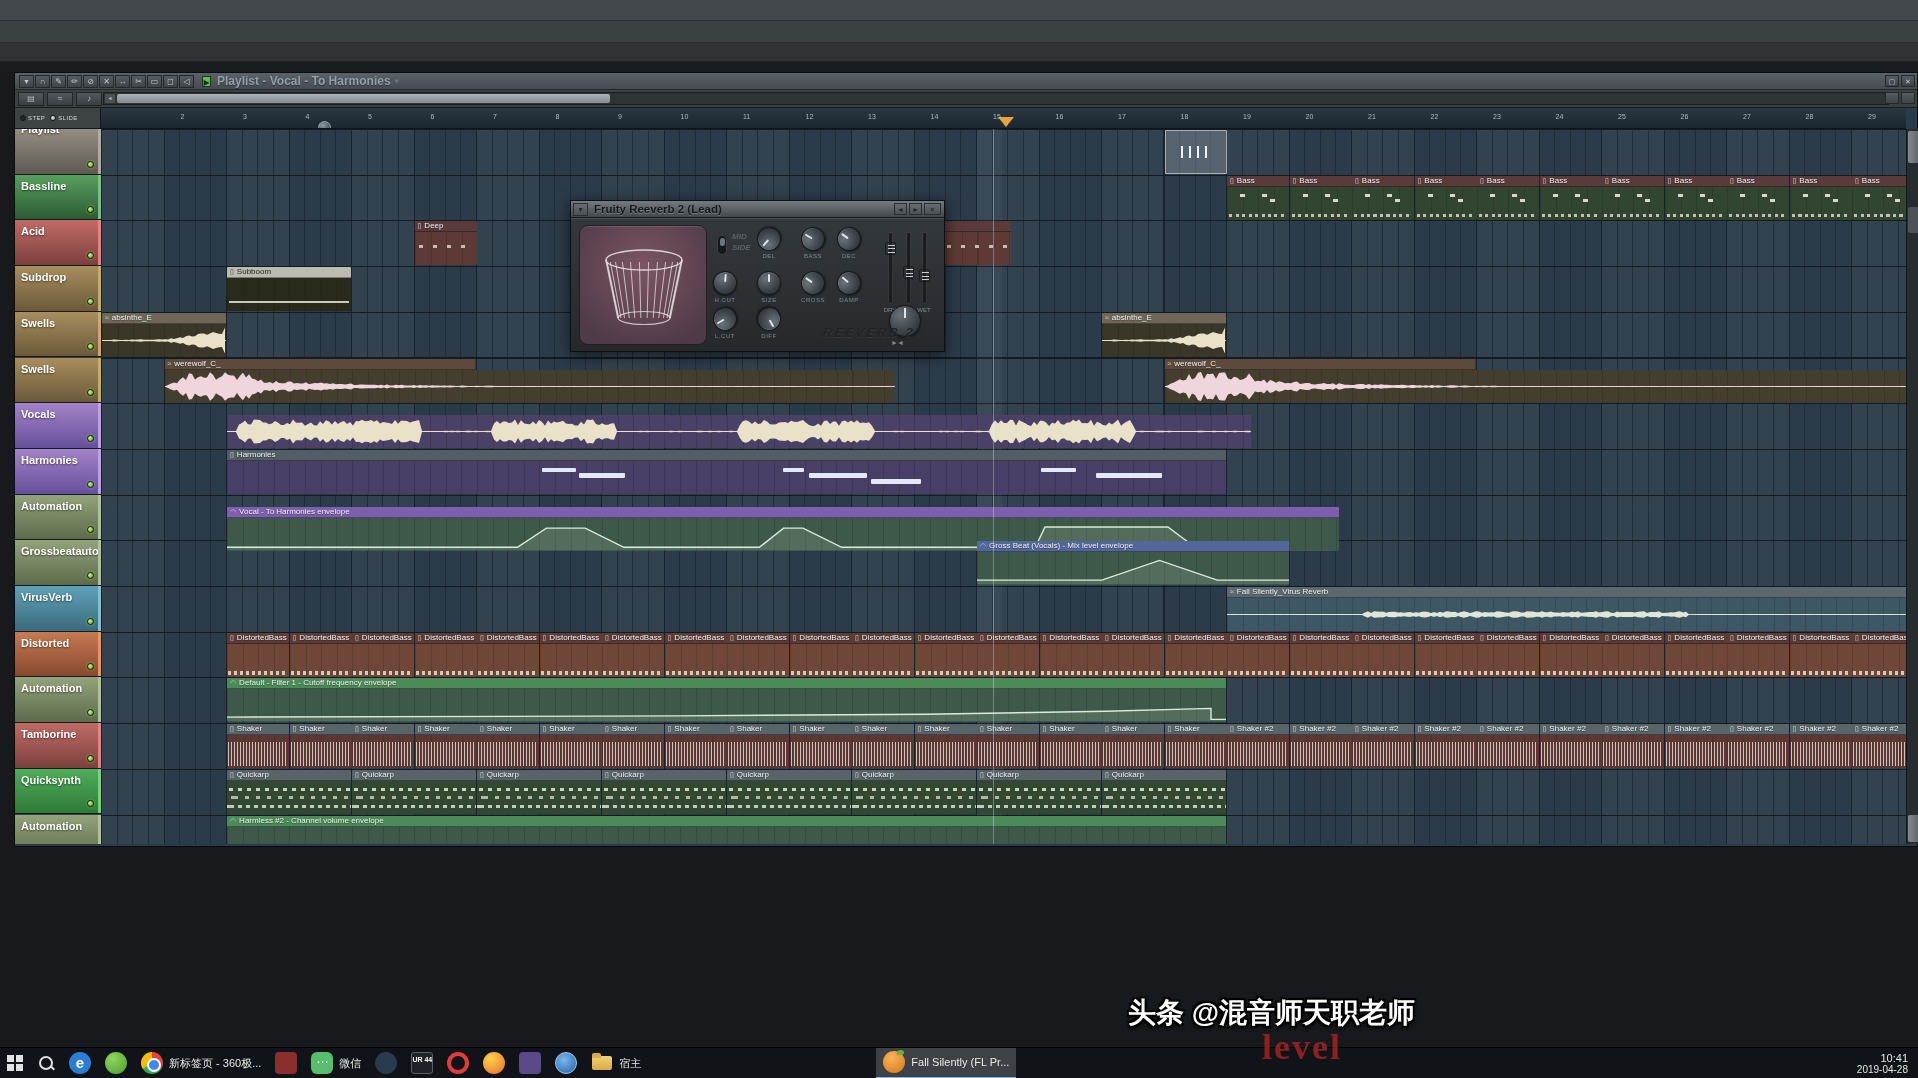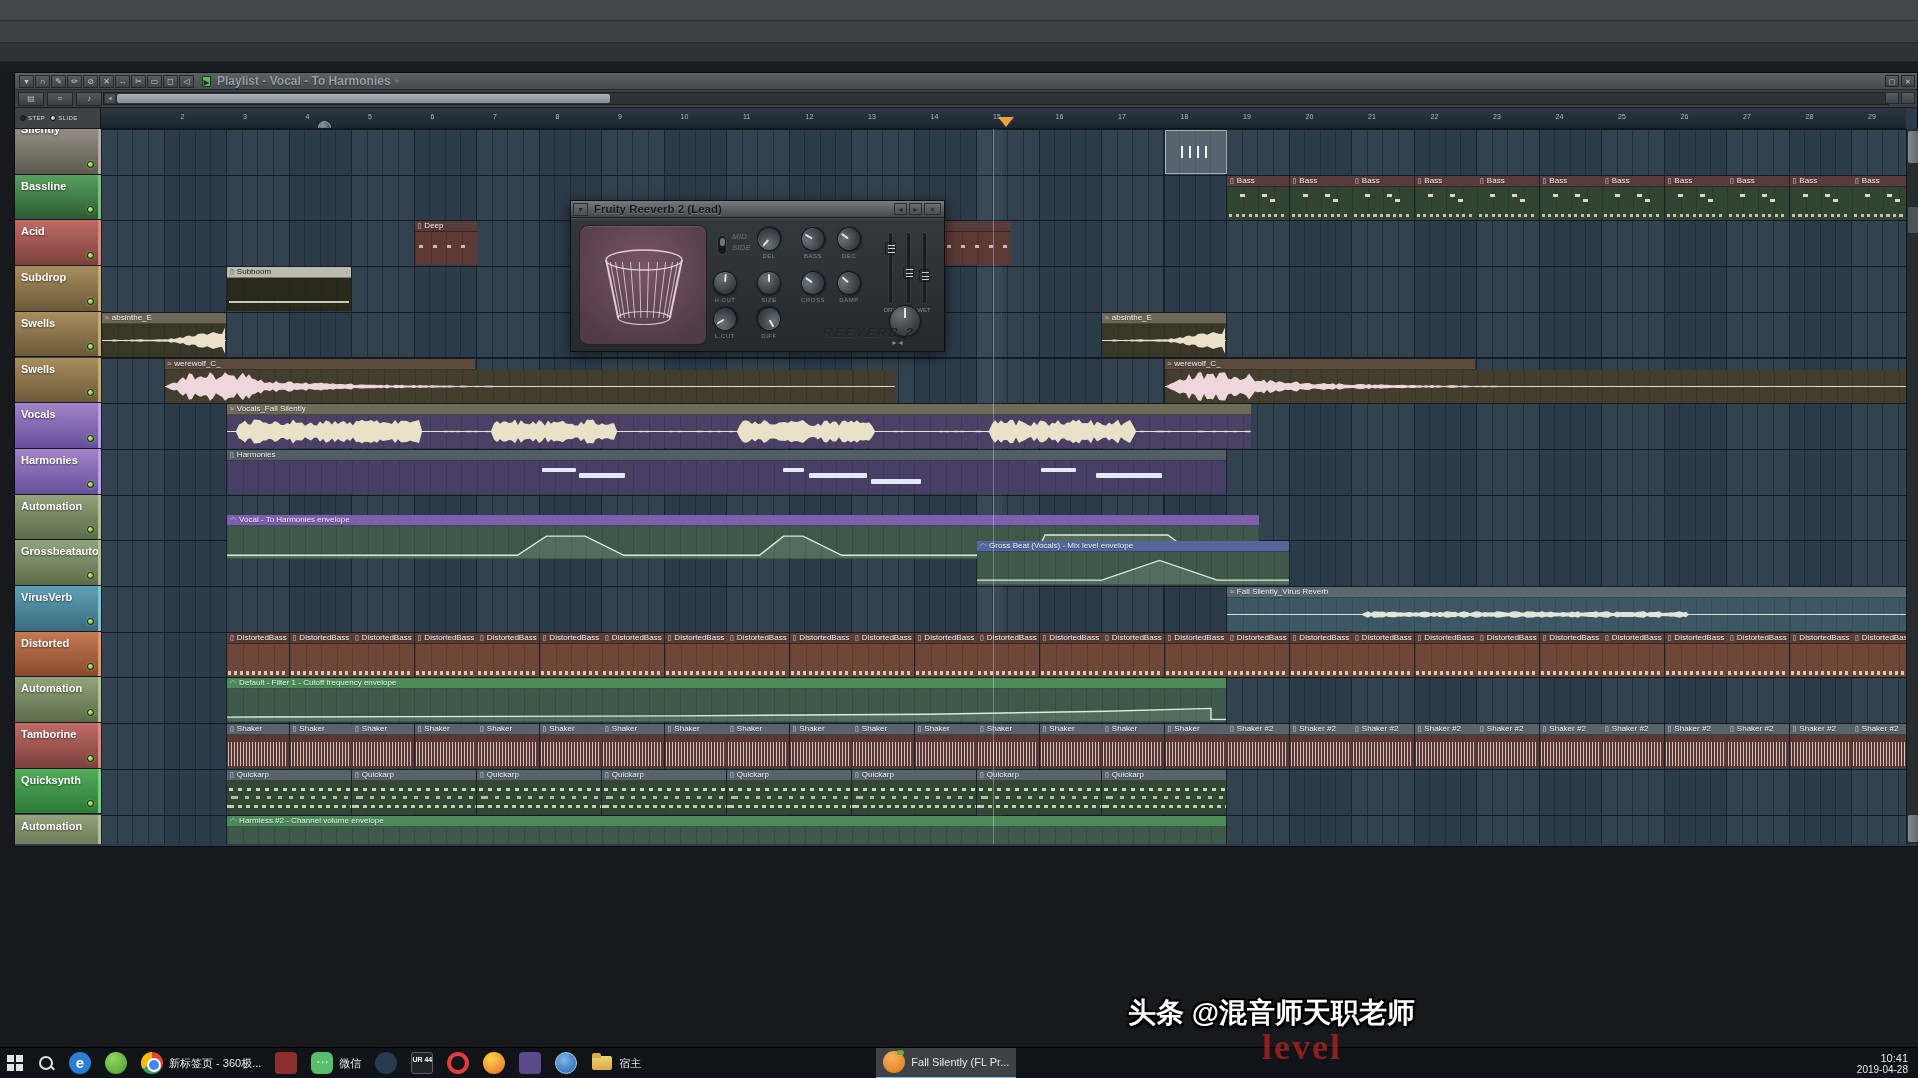--- a/index.html
+++ b/index.html
@@ -275,21 +275,21 @@
         <span class="rnum" style="left: 1454.5px;">24</span>
         <span class="rnum" style="left: 1517px;">25</span>
         <span class="rnum" style="left: 1579.5px;">26</span>
         <span class="rnum" style="left: 1642px;">27</span>
         <span class="rnum" style="left: 1704.5px;">28</span>
         <span class="rnum" style="left: 1767px;">29</span>
       </div>
 
     <div id="trackpanel">
         <div class="track cut" style="top: 0px; height: 45.7px; background: linear-gradient(rgb(147, 141, 131), rgb(95, 90, 81));">
-          <span class="tname">Silently</span>
+          <span class="tname">Playlist</span>
           <div class="tedge" style="background: rgb(181, 174, 159);"></div>
           <div class="led"></div>
         </div>
         <div class="track" style="top: 45.7px; height: 45.7px; background: linear-gradient(rgb(87, 160, 94), rgb(45, 91, 52));">
           <span class="tname">Bassline</span>
           <div class="tedge" style="background: rgb(124, 196, 127);"></div>
           <div class="led"></div>
         </div>
         <div class="track" style="top: 91.4px; height: 45.7px; background: linear-gradient(rgb(192, 107, 102), rgb(124, 64, 60));">
           <span class="tname">Acid</span>
@@ -506,24 +506,20 @@
             <span class="clb">werewolf_C_</span>
           </div>
           <div class="cbody">
             <svg width="743" height="33">
               <rect x="0" y="16" width="743" height="1" fill="#efd5dc" opacity="0.85"></rect>
               <path d="M0 16.5 L0 16.3 L3 15.2 L6 13.5 L9 12.5 L12 10.8 L15 9.2 L18 10.6 L21 9.8 L24 4.0 L27 9.6 L30 7.9 L33 2.8 L36 2.1 L39 9.0 L42 3.8 L45 4.2 L48 3.4 L51 8.7 L54 3.1 L57 2.5 L60 2.4 L63 8.5 L66 9.4 L69 6.8 L72 7.6 L75 9.9 L78 9.3 L81 7.8 L84 3.6 L87 7.4 L90 11.5 L93 10.8 L96 11.2 L99 9.6 L102 12.9 L105 10.0 L108 11.1 L111 12.8 L114 11.3 L117 12.0 L120 13.2 L123 13.0 L126 13.2 L129 12.0 L132 11.6 L135 14.1 L138 13.6 L141 12.9 L144 12.9 L147 14.3 L150 14.4 L153 14.0 L156 13.8 L159 12.9 L162 14.0 L165 13.9 L168 13.3 L171 14.9 L174 13.3 L177 14.1 L180 14.8 L183 14.7 L186 15.0 L189 15.0 L192 14.2 L195 14.1 L198 14.1 L201 14.9 L204 14.0 L207 15.2 L210 14.4 L213 15.1 L216 14.3 L219 14.7 L222 14.8 L225 15.1 L228 15.2 L231 15.1 L234 15.1 L237 14.8 L240 15.0 L243 15.4 L246 14.9 L249 15.1 L252 15.5 L255 15.2 L258 15.8 L261 15.2 L264 15.7 L267 15.1 L270 15.8 L273 15.2 L276 15.8 L279 15.9 L282 15.8 L285 15.3 L288 15.3 L291 15.5 L294 15.9 L297 15.8 L300 15.6 L303 15.7 L306 16.0 L309 16.0 L312 15.8 L315 16.0 L318 15.8 L321 15.7 L324 15.9 L327 15.8 L330 15.8 L333 16.0 L336 16.1 L339 15.9 L342 16.0 L345 16.2 L348 15.9 L351 16.1 L354 15.9 L357 16.2 L360 16.0 L363 16.2 L366 16.0 L369 16.1 L372 16.2 L375 16.0 L378 16.0 L381 16.2 L384 16.0 L387 16.2 L390 16.2 L393 16.2 L396 16.2 L399 16.2 L402 16.2 L405 16.0 L408 16.0 L411 16.0 L414 16.2 L417 16.0 L420 16.0 L423 16.1 L426 16.1 L429 16.1 L432 16.0 L435 16.2 L438 16.1 L441 16.0 L444 16.2 L447 16.1 L450 16.2 L453 16.0 L456 16.1 L459 16.1 L462 16.2 L465 16.0 L468 16.1 L471 16.1 L474 16.2 L477 16.1 L480 16.2 L483 16.2 L486 16.1 L489 16.1 L492 16.0 L495 16.2 L498 16.1 L501 16.2 L504 16.3 L507 16.2 L510 16.1 L513 16.3 L516 16.3 L519 16.1 L522 16.2 L525 16.0 L528 16.0 L531 16.1 L534 16.1 L537 16.2 L540 16.1 L543 16.0 L546 16.1 L549 16.0 L552 16.2 L555 16.0 L558 16.2 L561 16.0 L564 16.1 L567 16.1 L570 16.2 L573 16.2 L576 16.0 L579 16.1 L582 16.2 L585 16.2 L588 16.0 L591 16.0 L594 16.1 L597 16.1 L600 16.1 L603 16.3 L606 16.2 L609 16.2 L612 16.0 L615 16.1 L618 16.1 L621 16.0 L624 16.1 L627 16.1 L630 16.0 L633 16.1 L636 16.2 L639 16.2 L642 16.2 L645 16.2 L648 16.2 L651 16.0 L654 16.1 L657 16.1 L660 16.1 L663 16.0 L666 16.1 L669 16.0 L672 16.0 L675 16.1 L678 16.1 L681 16.1 L684 16.2 L687 16.2 L690 16.3 L693 16.0 L696 16.3 L699 16.2 L702 16.2 L705 16.0 L708 16.0 L711 16.1 L714 16.1 L717 16.2 L720 16.0 L723 16.2 L726 16.2 L729 16.2 L732 16.2 L735 16.0 L738 16.1 L741 16.2 L741 16.8 L738 16.9 L735 17.0 L732 16.8 L729 16.8 L726 16.8 L723 16.8 L720 17.0 L717 16.8 L714 16.9 L711 16.9 L708 17.0 L705 17.0 L702 16.8 L699 16.8 L696 16.7 L693 17.0 L690 16.7 L687 16.8 L684 16.8 L681 16.9 L678 16.9 L675 16.9 L672 17.0 L669 17.0 L666 16.9 L663 17.0 L660 16.9 L657 16.9 L654 16.9 L651 17.0 L648 16.8 L645 16.8 L642 16.8 L639 16.8 L636 16.8 L633 16.9 L630 17.0 L627 16.9 L624 16.9 L621 17.0 L618 16.9 L615 16.9 L612 17.0 L609 16.8 L606 16.8 L603 16.7 L600 16.9 L597 16.9 L594 16.9 L591 17.0 L588 17.0 L585 16.8 L582 16.8 L579 16.9 L576 17.0 L573 16.8 L570 16.8 L567 16.9 L564 16.9 L561 17.0 L558 16.8 L555 17.0 L552 16.8 L549 17.0 L546 16.9 L543 17.0 L540 16.9 L537 16.8 L534 16.9 L531 16.9 L528 17.0 L525 17.0 L522 16.8 L519 16.9 L516 16.7 L513 16.7 L510 16.9 L507 16.8 L504 16.7 L501 16.8 L498 16.9 L495 16.8 L492 17.0 L489 16.9 L486 16.9 L483 16.8 L480 16.8 L477 16.9 L474 16.8 L471 16.9 L468 16.9 L465 17.0 L462 16.8 L459 16.9 L456 16.9 L453 17.0 L450 16.8 L447 16.9 L444 16.8 L441 17.0 L438 16.9 L435 16.8 L432 17.0 L429 16.9 L426 16.9 L423 16.9 L420 17.0 L417 17.0 L414 16.8 L411 17.0 L408 17.0 L405 17.0 L402 16.8 L399 16.8 L396 16.8 L393 16.8 L390 16.8 L387 16.8 L384 17.0 L381 16.8 L378 17.0 L375 17.0 L372 16.8 L369 16.9 L366 17.0 L363 16.8 L360 17.0 L357 16.8 L354 17.1 L351 16.9 L348 17.1 L345 16.8 L342 17.0 L339 17.1 L336 16.9 L333 17.0 L330 17.2 L327 17.2 L324 17.1 L321 17.3 L318 17.2 L315 17.0 L312 17.2 L309 17.0 L306 17.0 L303 17.3 L300 17.4 L297 17.2 L294 17.1 L291 17.5 L288 17.7 L285 17.7 L282 17.2 L279 17.1 L276 17.2 L273 17.8 L270 17.2 L267 17.9 L264 17.3 L261 17.8 L258 17.2 L255 17.8 L252 17.5 L249 17.9 L246 18.1 L243 17.6 L240 18.0 L237 18.2 L234 17.9 L231 17.9 L228 17.8 L225 17.9 L222 18.2 L219 18.3 L216 18.7 L213 17.9 L210 18.6 L207 17.8 L204 19.0 L201 18.1 L198 18.9 L195 18.9 L192 18.8 L189 18.0 L186 18.0 L183 18.3 L180 18.2 L177 18.9 L174 19.7 L171 18.1 L168 19.7 L165 19.1 L162 19.0 L159 20.1 L156 19.2 L153 19.0 L150 18.6 L147 18.7 L144 20.1 L141 20.1 L138 19.4 L135 18.9 L132 21.4 L129 21.0 L126 19.8 L123 20.0 L120 19.8 L117 21.0 L114 21.7 L111 20.2 L108 21.9 L105 23.0 L102 20.1 L99 23.4 L96 21.8 L93 22.2 L90 21.5 L87 25.6 L84 29.4 L81 25.2 L78 23.7 L75 23.1 L72 25.4 L69 26.2 L66 23.6 L63 24.5 L60 30.6 L57 30.5 L54 29.9 L51 24.3 L48 29.6 L45 28.8 L42 29.2 L39 24.0 L36 30.9 L33 30.2 L30 25.1 L27 23.4 L24 29.0 L21 23.2 L18 22.4 L15 23.8 L12 22.2 L9 20.5 L6 19.5 L3 17.8 L0 16.7 Z" fill="#efd5dc"></path>
             </svg>
           </div>
         </div>
         <div class="clip k-vocals" style="left: 126px; top: 275.2px; width: 1024px;">
-          <div class="chd">
-            <span class="cic">≈</span>
-            <span class="clb">Vocals_Fall Silently</span>
-          </div>
           <div class="cbody">
             <svg width="1024" height="33">
               <rect x="0" y="16" width="1024" height="1" fill="#e9e2c8" opacity="0.85"></rect>
               <path d="M0 16.5 L0 16.1 L3 15.9 L6 15.9 L9 16.0 L12 9.4 L15 8.0 L18 5.4 L21 9.3 L24 9.4 L27 4.6 L30 4.7 L33 5.1 L36 7.5 L39 7.5 L42 9.3 L45 8.6 L48 5.9 L51 7.5 L54 10.1 L57 10.1 L60 8.1 L63 9.2 L66 4.4 L69 7.7 L72 7.8 L75 7.4 L78 10.7 L81 9.0 L84 7.4 L87 10.3 L90 10.6 L93 6.3 L96 9.1 L99 5.3 L102 6.4 L105 9.6 L108 6.0 L111 8.9 L114 6.9 L117 5.9 L120 8.9 L123 6.9 L126 10.4 L129 5.9 L132 6.3 L135 4.8 L138 6.3 L141 6.1 L144 4.9 L147 6.8 L150 5.3 L153 8.5 L156 7.0 L159 7.6 L162 7.9 L165 9.1 L168 5.0 L171 8.8 L174 5.8 L177 5.7 L180 6.1 L183 7.5 L186 6.5 L189 5.7 L192 5.1 L195 16.1 L198 16.0 L201 16.0 L204 15.9 L207 15.9 L210 16.0 L213 15.9 L216 16.0 L219 15.8 L222 16.0 L225 15.8 L228 16.1 L231 15.8 L234 16.0 L237 16.0 L240 15.8 L243 15.8 L246 16.1 L249 15.7 L252 15.9 L255 16.0 L258 16.0 L261 15.7 L264 16.1 L267 8.5 L270 6.0 L273 8.7 L276 6.6 L279 6.6 L282 7.9 L285 7.6 L288 4.6 L291 10.0 L294 5.3 L297 8.2 L300 8.9 L303 9.2 L306 6.6 L309 9.2 L312 5.0 L315 7.1 L318 10.7 L321 5.4 L324 8.8 L327 6.4 L330 7.4 L333 6.7 L336 5.8 L339 8.6 L342 8.9 L345 8.8 L348 10.4 L351 10.4 L354 6.8 L357 9.5 L360 4.5 L363 4.9 L366 4.6 L369 9.1 L372 9.9 L375 8.3 L378 9.8 L381 9.8 L384 8.6 L387 8.3 L390 15.9 L393 16.0 L396 16.0 L399 15.9 L402 16.0 L405 16.1 L408 16.0 L411 16.0 L414 15.8 L417 15.9 L420 15.8 L423 16.0 L426 16.0 L429 15.9 L432 16.1 L435 15.9 L438 16.1 L441 16.1 L444 15.8 L447 16.0 L450 16.1 L453 15.8 L456 16.1 L459 16.0 L462 15.9 L465 15.9 L468 15.9 L471 15.7 L474 15.8 L477 15.9 L480 16.1 L483 15.8 L486 15.9 L489 16.0 L492 15.8 L495 15.9 L498 16.0 L501 15.9 L504 15.8 L507 15.9 L510 15.9 L513 9.8 L516 5.9 L519 5.3 L522 6.5 L525 9.1 L528 6.4 L531 8.9 L534 8.5 L537 5.0 L540 6.5 L543 9.3 L546 9.5 L549 9.2 L552 7.5 L555 7.2 L558 7.0 L561 8.0 L564 5.7 L567 6.8 L570 7.1 L573 6.1 L576 5.1 L579 7.8 L582 10.1 L585 11.0 L588 10.8 L591 8.5 L594 10.7 L597 6.0 L600 5.4 L603 9.0 L606 6.4 L609 6.4 L612 10.7 L615 6.2 L618 5.5 L621 7.5 L624 5.6 L627 7.5 L630 5.2 L633 8.0 L636 7.6 L639 8.1 L642 7.3 L645 10.7 L648 15.9 L651 16.1 L654 15.9 L657 16.0 L660 16.0 L663 16.0 L666 15.9 L669 15.8 L672 16.0 L675 15.8 L678 16.0 L681 16.0 L684 15.9 L687 15.9 L690 16.1 L693 16.1 L696 16.0 L699 15.9 L702 16.0 L705 15.9 L708 16.1 L711 16.1 L714 15.8 L717 16.0 L720 15.8 L723 16.1 L726 16.1 L729 15.8 L732 16.1 L735 15.8 L738 16.1 L741 15.9 L744 15.9 L747 16.0 L750 15.8 L753 15.8 L756 16.1 L759 16.1 L762 15.8 L765 9.1 L768 5.2 L771 8.5 L774 5.2 L777 8.0 L780 7.9 L783 4.8 L786 4.9 L789 10.5 L792 5.1 L795 6.7 L798 8.1 L801 10.1 L804 11.0 L807 6.8 L810 10.1 L813 5.7 L816 5.8 L819 7.4 L822 10.9 L825 7.7 L828 8.5 L831 4.9 L834 9.0 L837 9.8 L840 7.4 L843 7.6 L846 4.8 L849 6.4 L852 4.4 L855 8.3 L858 7.9 L861 8.2 L864 4.8 L867 10.8 L870 6.8 L873 8.1 L876 10.0 L879 10.6 L882 7.4 L885 9.5 L888 7.2 L891 4.4 L894 10.8 L897 8.3 L900 6.6 L903 4.9 L906 10.3 L909 15.9 L912 16.1 L915 15.7 L918 16.0 L921 16.0 L924 15.9 L927 16.0 L930 15.8 L933 15.8 L936 15.8 L939 15.9 L942 15.8 L945 15.9 L948 16.1 L951 16.1 L954 16.0 L957 16.0 L960 16.0 L963 15.9 L966 15.9 L969 16.0 L972 15.8 L975 15.8 L978 16.0 L981 16.0 L984 16.1 L987 15.8 L990 16.0 L993 15.9 L996 16.0 L999 15.8 L1002 16.1 L1005 15.9 L1008 15.8 L1011 16.0 L1014 16.0 L1017 16.1 L1020 15.8 L1023 15.8 L1023 17.2 L1020 17.2 L1017 16.9 L1014 17.0 L1011 17.0 L1008 17.2 L1005 17.1 L1002 16.9 L999 17.2 L996 17.0 L993 17.1 L990 17.0 L987 17.2 L984 16.9 L981 17.0 L978 17.0 L975 17.2 L972 17.2 L969 17.0 L966 17.1 L963 17.1 L960 17.0 L957 17.0 L954 17.0 L951 16.9 L948 16.9 L945 17.1 L942 17.2 L939 17.1 L936 17.2 L933 17.2 L930 17.2 L927 17.0 L924 17.1 L921 17.0 L918 17.0 L915 17.3 L912 16.9 L909 17.1 L906 22.7 L903 28.1 L900 26.4 L897 24.7 L894 22.2 L891 28.6 L888 25.8 L885 23.5 L882 25.6 L879 22.4 L876 23.0 L873 24.9 L870 26.2 L867 22.2 L864 28.2 L861 24.8 L858 25.1 L855 24.7 L852 28.6 L849 26.6 L846 28.2 L843 25.4 L840 25.6 L837 23.2 L834 24.0 L831 28.1 L828 24.5 L825 25.3 L822 22.1 L819 25.6 L816 27.2 L813 27.3 L810 22.9 L807 26.2 L804 22.0 L801 22.9 L798 24.9 L795 26.3 L792 27.9 L789 22.5 L786 28.1 L783 28.2 L780 25.1 L777 25.0 L774 27.8 L771 24.5 L768 27.8 L765 23.9 L762 17.2 L759 16.9 L756 16.9 L753 17.2 L750 17.2 L747 17.0 L744 17.1 L741 17.1 L738 16.9 L735 17.2 L732 16.9 L729 17.2 L726 16.9 L723 16.9 L720 17.2 L717 17.0 L714 17.2 L711 16.9 L708 16.9 L705 17.1 L702 17.0 L699 17.1 L696 17.0 L693 16.9 L690 16.9 L687 17.1 L684 17.1 L681 17.0 L678 17.0 L675 17.2 L672 17.0 L669 17.2 L666 17.1 L663 17.0 L660 17.0 L657 17.0 L654 17.1 L651 16.9 L648 17.1 L645 22.3 L642 25.7 L639 24.9 L636 25.4 L633 25.0 L630 27.8 L627 25.5 L624 27.4 L621 25.5 L618 27.5 L615 26.8 L612 22.3 L609 26.6 L606 26.6 L603 24.0 L600 27.6 L597 27.0 L594 22.3 L591 24.5 L588 22.2 L585 22.0 L582 22.9 L579 25.2 L576 27.9 L573 26.9 L570 25.9 L567 26.2 L564 27.3 L561 25.0 L558 26.0 L555 25.8 L552 25.5 L549 23.8 L546 23.5 L543 23.7 L540 26.5 L537 28.0 L534 24.5 L531 24.1 L528 26.6 L525 23.9 L522 26.5 L519 27.7 L516 27.1 L513 23.2 L510 17.1 L507 17.1 L504 17.2 L501 17.1 L498 17.0 L495 17.1 L492 17.2 L489 17.0 L486 17.1 L483 17.2 L480 16.9 L477 17.1 L474 17.2 L471 17.3 L468 17.1 L465 17.1 L462 17.1 L459 17.0 L456 16.9 L453 17.2 L450 16.9 L447 17.0 L444 17.2 L441 16.9 L438 16.9 L435 17.1 L432 16.9 L429 17.1 L426 17.0 L423 17.0 L420 17.2 L417 17.1 L414 17.2 L411 17.0 L408 17.0 L405 16.9 L402 17.0 L399 17.1 L396 17.0 L393 17.0 L390 17.1 L387 24.7 L384 24.4 L381 23.2 L378 23.2 L375 24.7 L372 23.1 L369 23.9 L366 28.4 L363 28.1 L360 28.5 L357 23.5 L354 26.2 L351 22.6 L348 22.6 L345 24.2 L342 24.1 L339 24.4 L336 27.2 L333 26.3 L330 25.6 L327 26.6 L324 24.2 L321 27.6 L318 22.3 L315 25.9 L312 28.0 L309 23.8 L306 26.4 L303 23.8 L300 24.1 L297 24.8 L294 27.7 L291 23.0 L288 28.4 L285 25.4 L282 25.1 L279 26.4 L276 26.4 L273 24.3 L270 27.0 L267 24.5 L264 16.9 L261 17.3 L258 17.0 L255 17.0 L252 17.1 L249 17.3 L246 16.9 L243 17.2 L240 17.2 L237 17.0 L234 17.0 L231 17.2 L228 16.9 L225 17.2 L222 17.0 L219 17.2 L216 17.0 L213 17.1 L210 17.0 L207 17.1 L204 17.1 L201 17.0 L198 17.0 L195 16.9 L192 27.9 L189 27.3 L186 26.5 L183 25.5 L180 26.9 L177 27.3 L174 27.2 L171 24.2 L168 28.0 L165 23.9 L162 25.1 L159 25.4 L156 26.0 L153 24.5 L150 27.7 L147 26.2 L144 28.1 L141 26.9 L138 26.7 L135 28.2 L132 26.7 L129 27.1 L126 22.6 L123 26.1 L120 24.1 L117 27.1 L114 26.1 L111 24.1 L108 27.0 L105 23.4 L102 26.6 L99 27.7 L96 23.9 L93 26.7 L90 22.4 L87 22.7 L84 25.6 L81 24.0 L78 22.3 L75 25.6 L72 25.2 L69 25.3 L66 28.6 L63 23.8 L60 24.9 L57 22.9 L54 22.9 L51 25.5 L48 27.1 L45 24.4 L42 23.7 L39 25.5 L36 25.5 L33 27.9 L30 28.3 L27 28.4 L24 23.6 L21 23.7 L18 27.6 L15 25.0 L12 23.6 L9 17.0 L6 17.1 L3 17.1 L0 16.9 Z" fill="#e9e2c8"></path>
             </svg>
           </div>
         </div>
         <div class="clip k-harmonies" style="left: 126px; top: 320.9px; width: 999px;">
           <div class="chd">
             <span class="cic">▯</span>
@@ -532,21 +528,21 @@
           <div class="cbody">
             <div class="note" style="left: 314.685px; top: 6.68px; width: 33.966px;"></div>
             <div class="note" style="left: 351.648px; top: 12.4px; width: 45.954px;"></div>
             <div class="note" style="left: 556.443px; top: 6.68px; width: 20.979px;"></div>
             <div class="note" style="left: 582.417px; top: 12.4px; width: 57.942px;"></div>
             <div class="note" style="left: 644.355px; top: 18.12px; width: 49.95px;"></div>
             <div class="note" style="left: 814.185px; top: 6.68px; width: 34.965px;"></div>
             <div class="note" style="left: 869.13px; top: 12.4px; width: 65.934px;"></div>
           </div>
         </div>
-        <div class="clip k-env" style="left: 126px; top: 386px; width: 1032px;">
+        <div class="clip k-env" style="left: 126px; top: 378px; width: 1112px;">
           <div class="chd" style="background: rgb(126, 95, 174);">
             <span class="cic">◠</span>
             <span class="clb">Vocal - To Harmonies envelope</span>
           </div>
           <div class="cbody">
             <svg width="968" height="33">
               <path d="M0 32 L0.0 29.3 L290.4 29.3 L319.4 10.1 L358.2 10.1 L396.9 29.3 L532.4 29.3 L556.6 10.1 L576.0 10.1 L614.7 29.3 L808.3 29.3 L818.0 9.0 L940.9 9.0 L968.0 29.3 L968 32 Z" fill="rgba(215,235,215,0.14)"></path>
               <path d="M0.0 29.3 L290.4 29.3 L319.4 10.1 L358.2 10.1 L396.9 29.3 L532.4 29.3 L556.6 10.1 L576.0 10.1 L614.7 29.3 L808.3 29.3 L818.0 9.0 L940.9 9.0 L968.0 29.3" fill="none" stroke="#d9ecd9" stroke-width="1.4"></path>
             </svg>
           </div>

